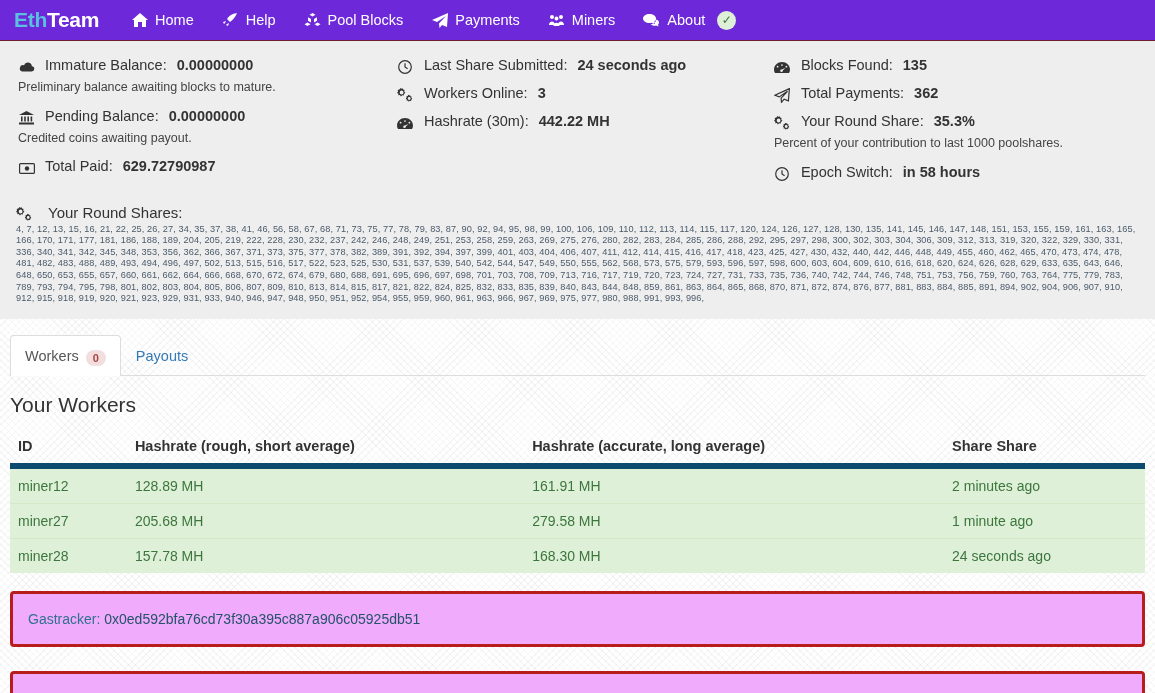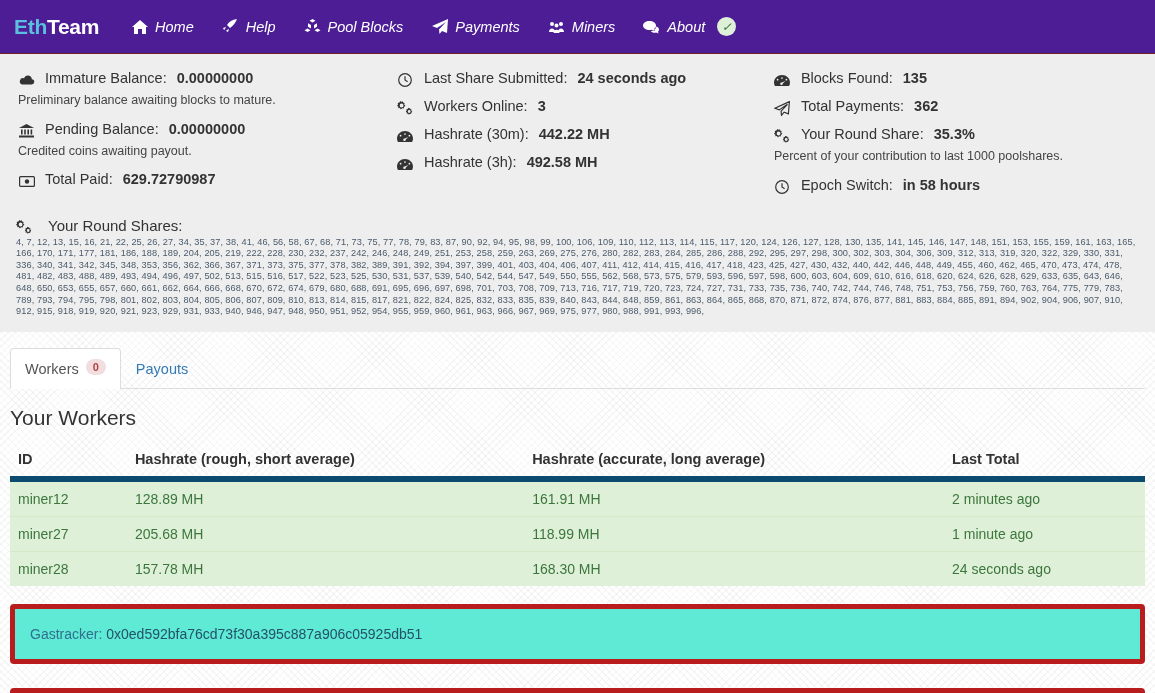--- a/index.html
+++ b/index.html
@@ -14,22 +14,22 @@
   
   body {
     background-color: #ffffff;
     background-image:
       repeating-linear-gradient(45deg, rgba(0,0,0,0.035) 0 1px, transparent 1px 5px),
       repeating-linear-gradient(-45deg, rgba(0,0,0,0.035) 0 1px, transparent 1px 5px);
   }
 
   
   .navbar {
-    background: #4c1d95;
-    height: 54px;
+    background: #6d28d9;
+    height: 41px;
     border-bottom: 1px solid #6d1f2e;
     display: flex;
     align-items: center;
     padding: 0 0 0 8px;
     color: #9fb0bb;
   }
   .brand {
     font-size: 21px;
     font-weight: bold;
     letter-spacing: -0.3px;
@@ -41,21 +41,20 @@
   .nav-item {
     display: flex;
     align-items: center;
     gap: 7px;
     padding: 0 14px;
     height: 41px;
     color: #ffffff;
     font-size: 14.5px;
     cursor: pointer;
     white-space: nowrap;
-    font-style: italic;
   }
   .nav-ico { display: inline-flex; align-items: center; justify-content: center; width: 17px; height: 16px; color: #ffffff; }
   .nav-ico svg { display: block; }
   .check-badge {
     display: inline-flex;
     align-items: center;
     justify-content: center;
     width: 19px; height: 19px;
     border-radius: 50%;
     background: #dff0d8;
@@ -140,21 +139,21 @@
   .tab {
     padding: 10px 14px;
     font-size: 14.5px;
     color: #337ab7;
     cursor: pointer;
     border: 1px solid transparent;
     border-bottom: none;
     margin-bottom: -1px;
     line-height: 1.4;
     display: flex;
-    align-items: flex-start;
+    align-items: flex-end;
     gap: 7px;
   }
   .tab.active {
     background: #ffffff;
     border-color: #dddddd;
     border-bottom-color: #ffffff;
     border-radius: 4px 4px 0 0;
     color: #555555;
     cursor: default;
   }
@@ -196,22 +195,22 @@
     font-size: 14px;
   }
   table.workers tr:first-child td { border-top: 6px solid #0c4a6e; }
   .col-id { width: 10.3%; }
   .col-hr1 { width: 35%; }
   .col-hr2 { width: 37%; }
   .col-ls { width: 17.7%; }
 
   
   .alert {
-    background: #5eead4;
-    border: 5px solid #b91c1c;
+    background: #f0abfc;
+    border: 3px solid #b91c1c;
     border-radius: 4px;
     color: #31708f;
     padding: 15px;
     font-size: 14px;
     margin-top: 18px;
     line-height: 1.45;
   }
   .alert.second { margin-top: 24px; }
   .alert a { color: #245269; text-decoration: none; }
   .alert b { font-weight: bold; }
@@ -344,29 +343,20 @@
       <div class="stat-line">
         <span class="stat-ico">
           <svg width="16" height="11" viewBox="0 0 16 11">
               <path fill="currentColor" d="M8 0C3.6 0 0 3.3 0 7.4c0 1.3.4 2.5 1 3.6h14c.6-1.1 1-2.3 1-3.6C16 3.3 12.4 0 8 0zm0 2.2c.5 0 .9.4.9.9s-.4.9-.9.9-.9-.4-.9-.9.4-.9.9-.9zM3.6 3.8c.5 0 .9.4.9.9s-.4.9-.9.9-.9-.4-.9-.9.4-.9.9-.9zm8.8 0c.5 0 .9.4.9.9s-.4.9-.9.9-.9-.4-.9-.9.4-.9.9-.9zM11.4 5.9l-2.6 2.6a1.3 1.3 0 11-1-1z"></path>
             </svg>
         </span>
         <span class="stat-label">Hashrate (30m):</span>
         <span class="stat-val">442.22 MH</span>
       </div>
 
-      <div class="stat-line">
-        <span class="stat-ico">
-          <svg width="16" height="11" viewBox="0 0 16 11">
-              <path fill="currentColor" d="M8 0C3.6 0 0 3.3 0 7.4c0 1.3.4 2.5 1 3.6h14c.6-1.1 1-2.3 1-3.6C16 3.3 12.4 0 8 0zm0 2.2c.5 0 .9.4.9.9s-.4.9-.9.9-.9-.4-.9-.9.4-.9.9-.9zM3.6 3.8c.5 0 .9.4.9.9s-.4.9-.9.9-.9-.4-.9-.9.4-.9.9-.9zm8.8 0c.5 0 .9.4.9.9s-.4.9-.9.9-.9-.4-.9-.9.4-.9.9-.9zM11.4 5.9l-2.6 2.6a1.3 1.3 0 11-1-1z"></path>
-            </svg>
-        </span>
-        <span class="stat-label">Hashrate (3h):</span>
-        <span class="stat-val">492.58 MH</span>
-      </div>
     </div>
 
     <div class="col c3">
       <div class="stat-line">
         <span class="stat-ico">
           <svg width="16" height="11" viewBox="0 0 16 11">
               <path fill="currentColor" d="M8 0C3.6 0 0 3.3 0 7.4c0 1.3.4 2.5 1 3.6h14c.6-1.1 1-2.3 1-3.6C16 3.3 12.4 0 8 0zm0 2.2c.5 0 .9.4.9.9s-.4.9-.9.9-.9-.4-.9-.9.4-.9.9-.9zM3.6 3.8c.5 0 .9.4.9.9s-.4.9-.9.9-.9-.4-.9-.9.4-.9.9-.9zm8.8 0c.5 0 .9.4.9.9s-.4.9-.9.9-.9-.4-.9-.9.4-.9.9-.9zM11.4 5.9l-2.6 2.6a1.3 1.3 0 11-1-1z"></path>
             </svg>
         </span>
         <span class="stat-label">Blocks Found:</span>
@@ -430,34 +420,34 @@
   </div>
 
   <h2 class="section-title">Your Workers</h2>
 
   <table class="workers">
     <thead>
       <tr>
         <th class="col-id">ID</th>
         <th class="col-hr1">Hashrate (rough, short average)</th>
         <th class="col-hr2">Hashrate (accurate, long average)</th>
-        <th class="col-ls">Last Total</th>
+        <th class="col-ls">Share Share</th>
       </tr>
     </thead>
     <tbody>
       <tr>
         <td>miner12</td>
         <td>128.89 MH</td>
         <td>161.91 MH</td>
         <td>2 minutes ago</td>
       </tr>
       <tr>
         <td>miner27</td>
         <td>205.68 MH</td>
-        <td>118.99 MH</td>
+        <td>279.58 MH</td>
         <td>1 minute ago</td>
       </tr>
       <tr>
         <td>miner28</td>
         <td>157.78 MH</td>
         <td>168.30 MH</td>
         <td>24 seconds ago</td>
       </tr>
     </tbody>
   </table>

